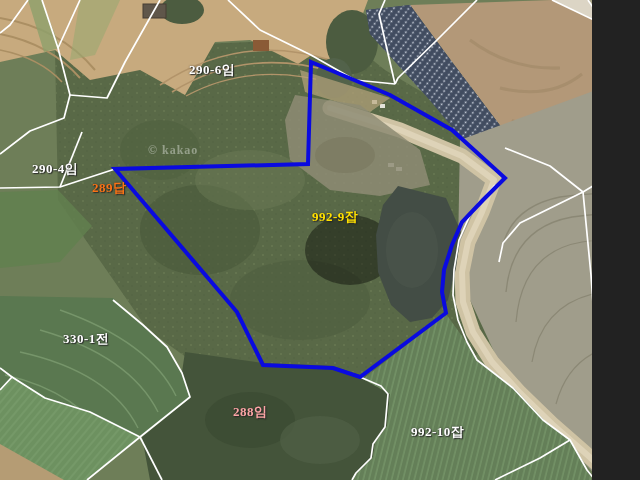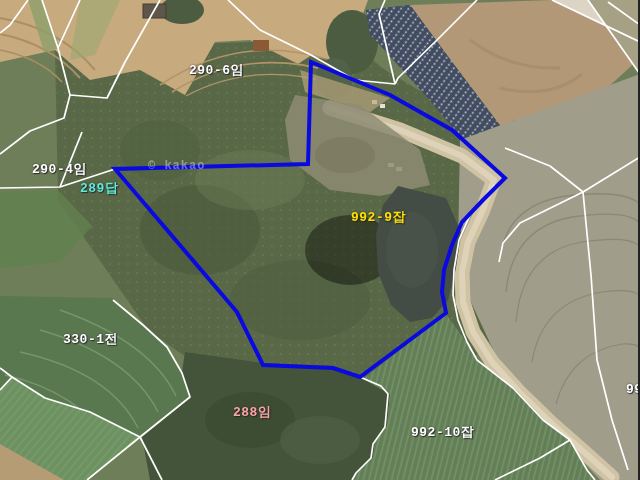--- a/index.html
+++ b/index.html
@@ -1,23 +1,23 @@
 <!DOCTYPE html>
 <html><head>
 <meta charset="utf-8">
 <style>
   html,body{margin:0;padding:0;background:#222;}
-  #viewport{position:relative;width:638px;height:480px;overflow:hidden;
-    font-family:Liberation Mono, monospace;cursor:grab;}
+  #viewport{position:relative;width:592px;height:480px;overflow:hidden;
+    font-family:Liberation Serif, serif;cursor:grab;}
   #terrain,#overlay{position:absolute;left:0;top:0;}
   #labels{position:absolute;left:0;top:0;width:640px;height:480px;pointer-events:none;}
   .map-label{position:absolute;font-size:13px;font-weight:bold;letter-spacing:.5px;
     white-space:nowrap;text-shadow:1px 1px 1px rgba(40,40,40,.9),0 0 2px rgba(40,40,40,.8);}
   .watermark{position:absolute;font-size:12px;font-weight:bold;
-    color:rgba(255,255,255,.38);letter-spacing:1px;margin-top:16px;}
+    color:rgba(255,255,255,.38);letter-spacing:1px;}
 </style>
 </head>
 <body>
 
 <div id="viewport">
 
   <svg id="terrain" width="640" height="480" viewBox="0 0 640 480">
     <defs>
       <pattern id="dots" width="6" height="4" patternUnits="userSpaceOnUse" patternTransform="rotate(37)">
         <rect width="6" height="4" fill="#414c60"></rect>
@@ -144,22 +144,22 @@
       <polyline points="140,437 162,480" fill="none" stroke="#ffffff" stroke-width="1.7" stroke-linejoin="round"></polyline>
       <polyline points="140,437 87,480" fill="none" stroke="#ffffff" stroke-width="1.7" stroke-linejoin="round"></polyline>
       <polyline points="0,368 12,377 0,390" fill="none" stroke="#ffffff" stroke-width="1.7" stroke-linejoin="round"></polyline>
       <polyline points="12,377 45,398 90,412 140,437" fill="none" stroke="#ffffff" stroke-width="1.7" stroke-linejoin="round"></polyline>
       <polygon points="311,62 390,95 452,130 505,178 483,200 462,222 452,245 444,270 442,292 446,313 360,377 333,368 263,365 237,312 115,169 308,164" fill="none" stroke="#0a0ae0" stroke-width="4" stroke-linejoin="miter" pointer-events="stroke"></polygon>
     </svg>
 
   <div id="labels">
       <div class="map-label" style="left: 189px; top: 61px; color: rgb(255, 255, 255);">290-6임</div>
       <div class="map-label" style="left: 32px; top: 135px; color: rgb(255, 255, 255); margin-top: 25px;">290-4임</div>
-      <div class="map-label" style="left: 80px; top: 179px; color: #5eead4;">289답</div>
-      <div class="map-label" style="left: 312px; top: 208px; color: rgb(255, 225, 0); margin-left: 39px;">992-9잡</div>
+      <div class="map-label" style="left: 92px; top: 179px; color: #f97316;">289답</div>
+      <div class="map-label" style="left: 312px; top: 208px; color: rgb(255, 225, 0);">992-9잡</div>
       <div class="map-label" style="left: 63px; top: 330px; color: rgb(255, 255, 255);">330-1전</div>
       <div class="map-label" style="left: 233px; top: 403px; color: #fca5a5;">288임</div>
       <div class="map-label" style="left: 411px; top: 423px; color: rgb(255, 255, 255); text-align: right;">992-10잡</div>
       <div class="map-label" style="left: 626px; top: 382px; color: rgb(255, 255, 255);">99</div>
     </div>
 
   <div class="watermark" style="left:148px;top:143px">© kakao</div>
 </div>
 
 </body></html>

